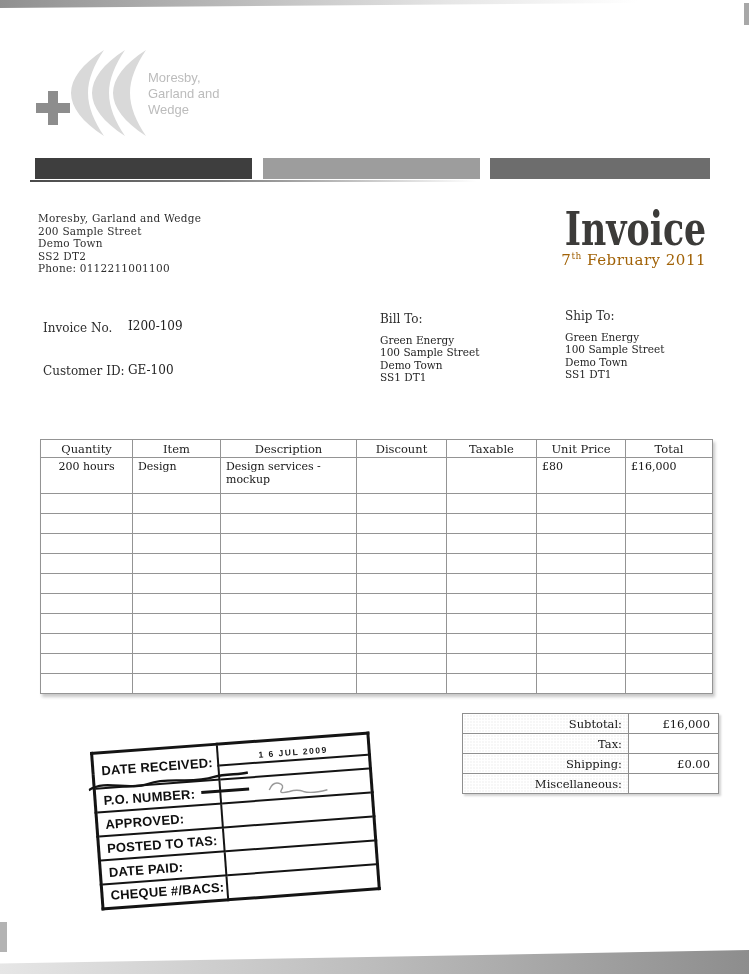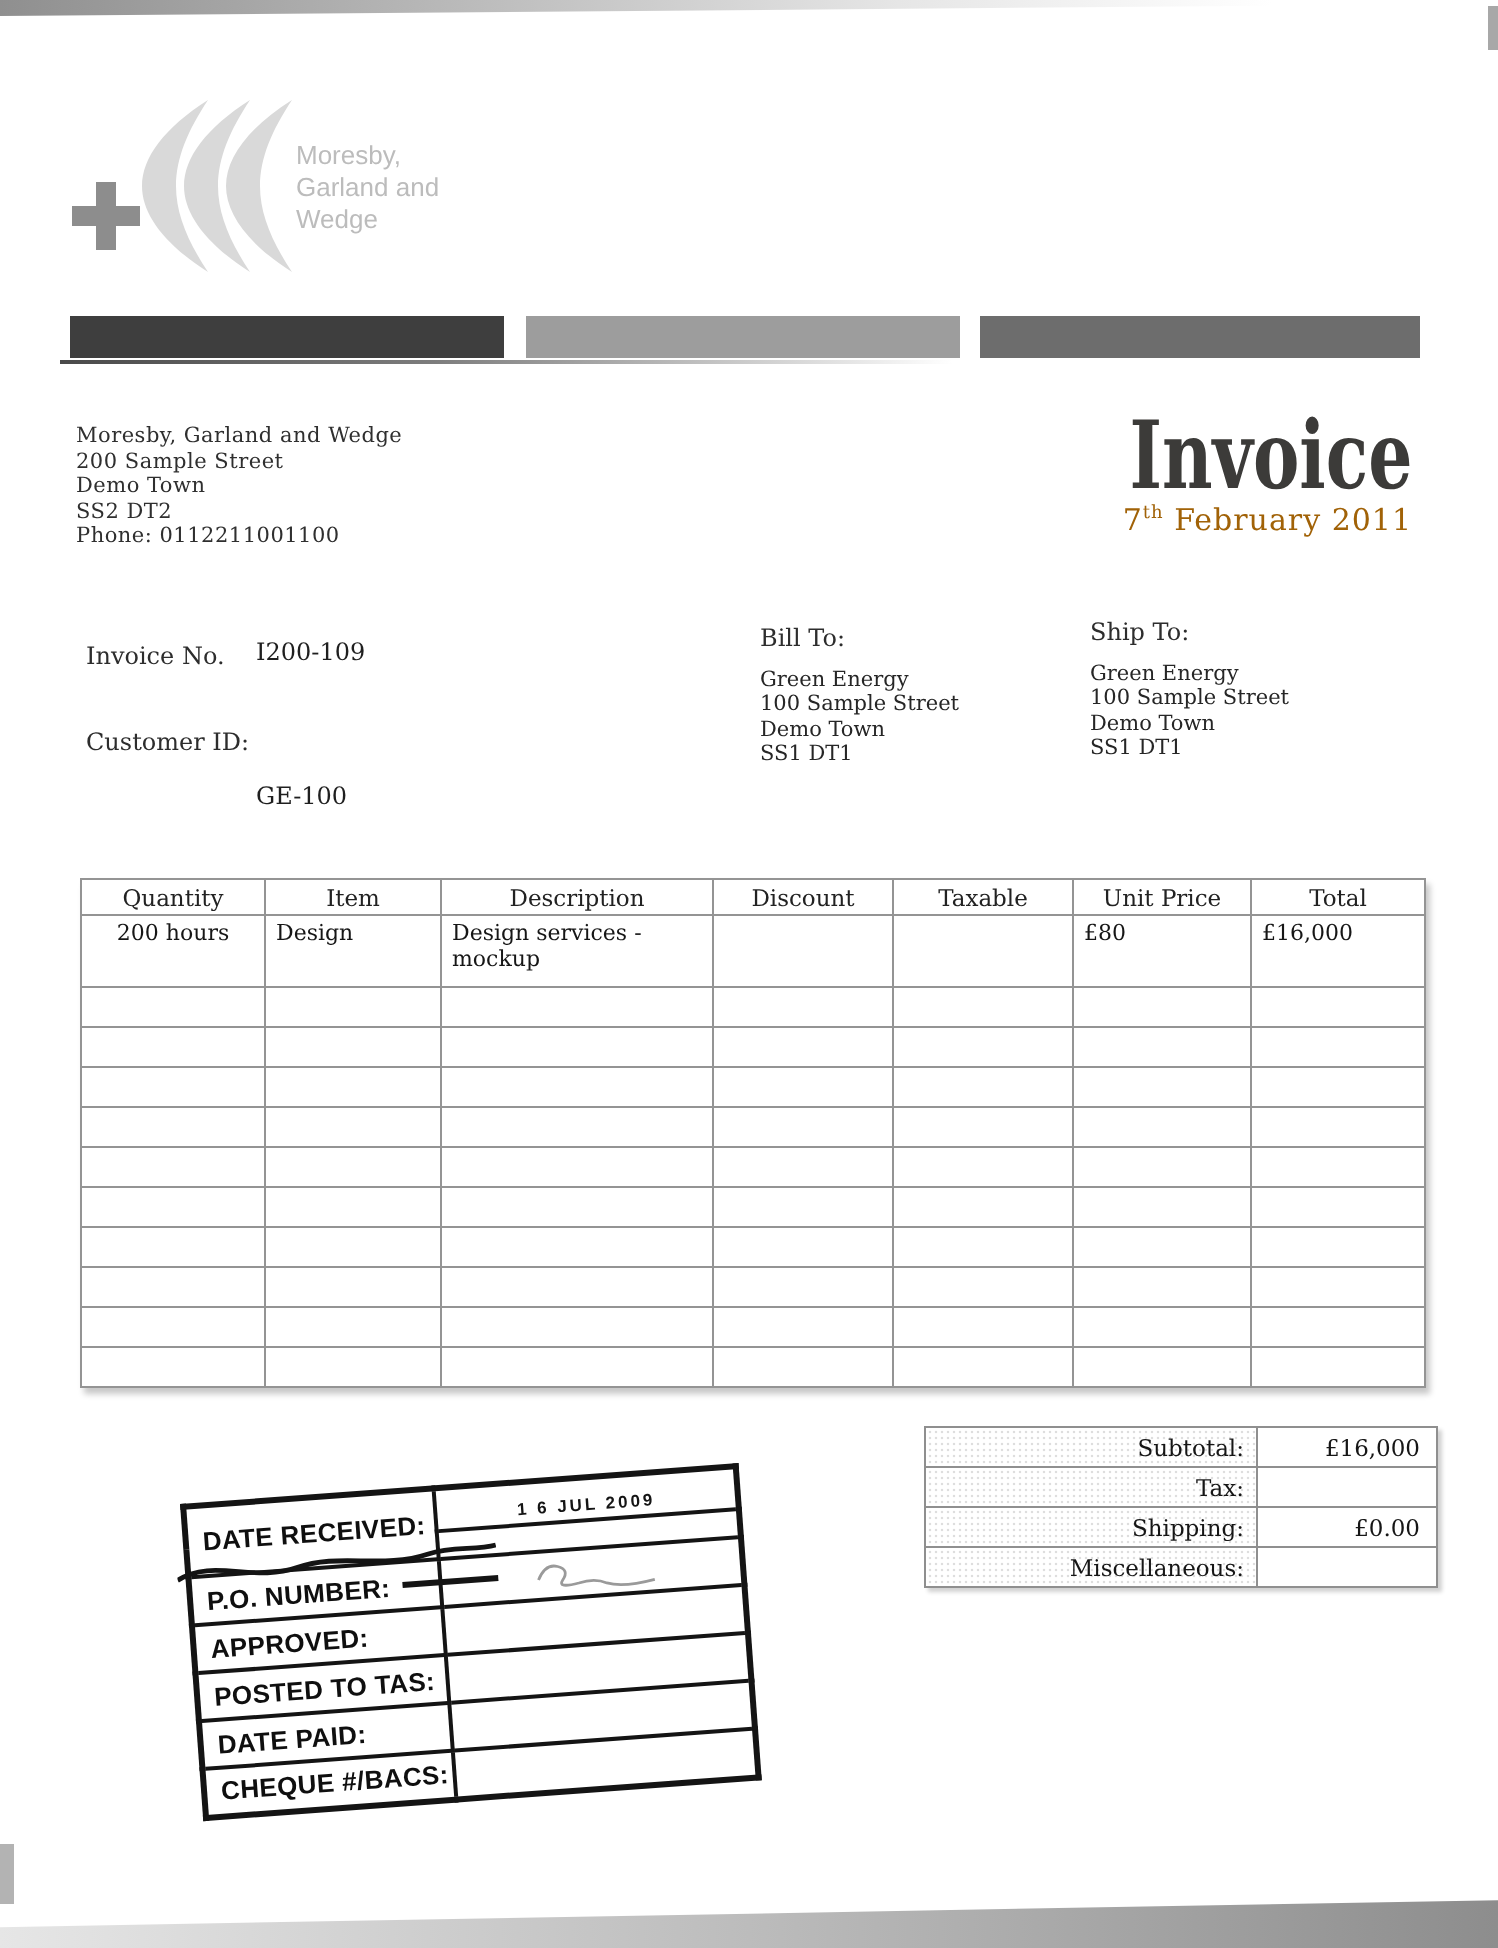--- a/index.html
+++ b/index.html
@@ -114,31 +114,31 @@
 </div>
 
 <div class="page-title">Invoice</div>
 <div class="invoice-date">
   <span>7</span><sup>th</sup><span> February 2011</span>
 </div>
 
 <div class="meta-label" style="top:321px;">Invoice No.</div>
 <div class="meta-value" style="top:319px;">I200-109</div>
 <div class="meta-label" style="top:364px;">Customer ID:</div>
-<div class="meta-value" style="top:363px;margin-top:28px;">GE-100</div>
+<div class="meta-value" style="top:363px;">GE-100</div>
 
 <div class="party" style="left:380px; top:313px;">
   <div class="party-label">Bill To:</div>
   <div>Green Energy</div>
   <div>100 Sample Street</div>
   <div>Demo Town</div>
   <div>SS1 DT1</div>
 </div>
 
-<div class="party" style="left:545px; top:310px;">
+<div class="party" style="left:565px; top:310px;">
   <div class="party-label">Ship To:</div>
   <div>Green Energy</div>
   <div>100 Sample Street</div>
   <div>Demo Town</div>
   <div>SS1 DT1</div>
 </div>
 
 <table class="items-table">
   <colgroup>
     <col style="width:92px">

